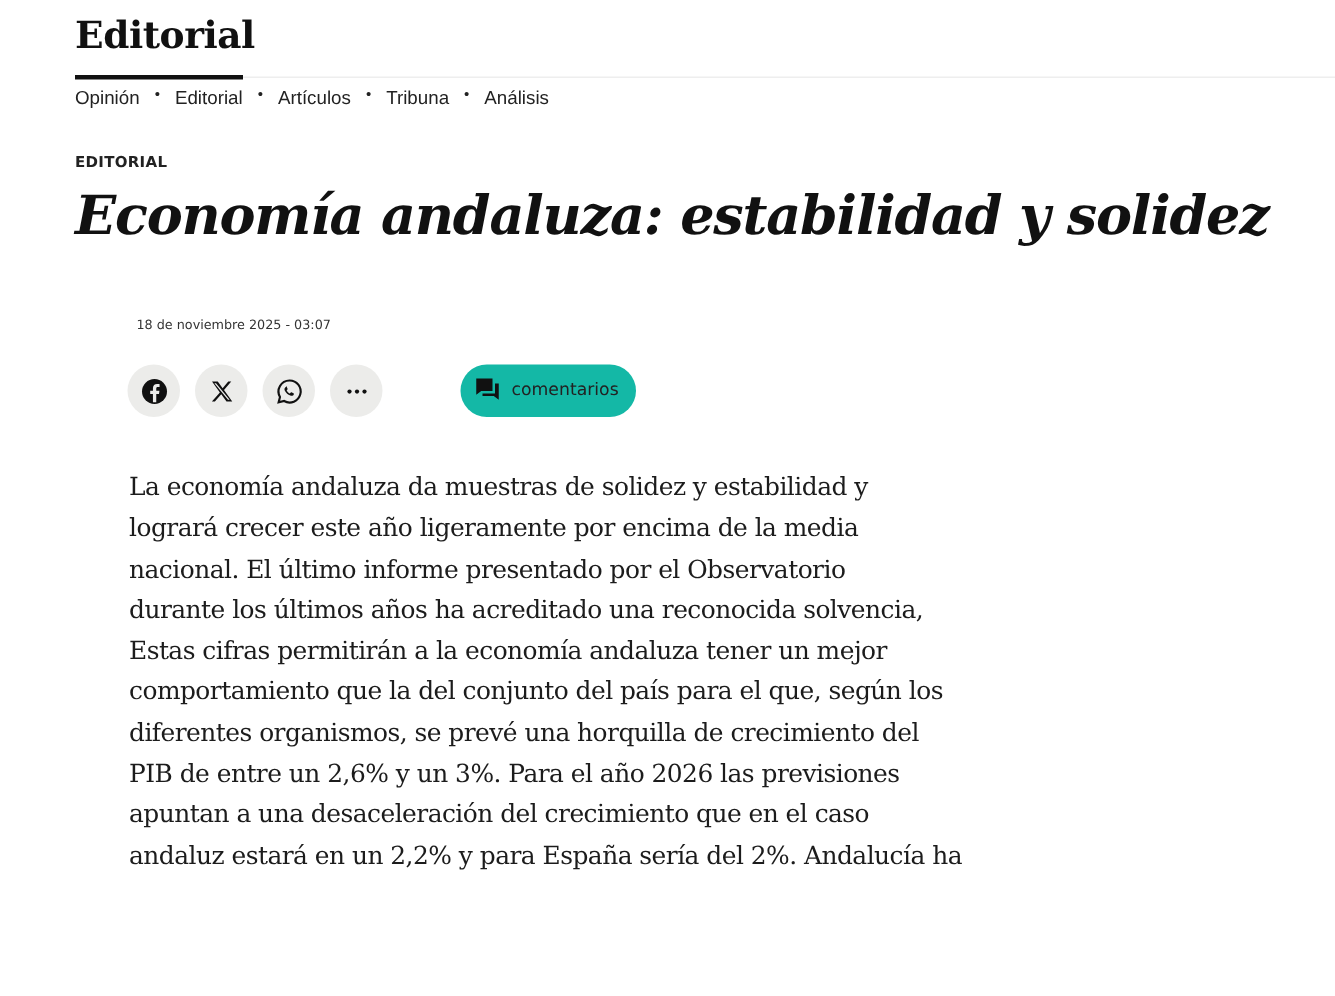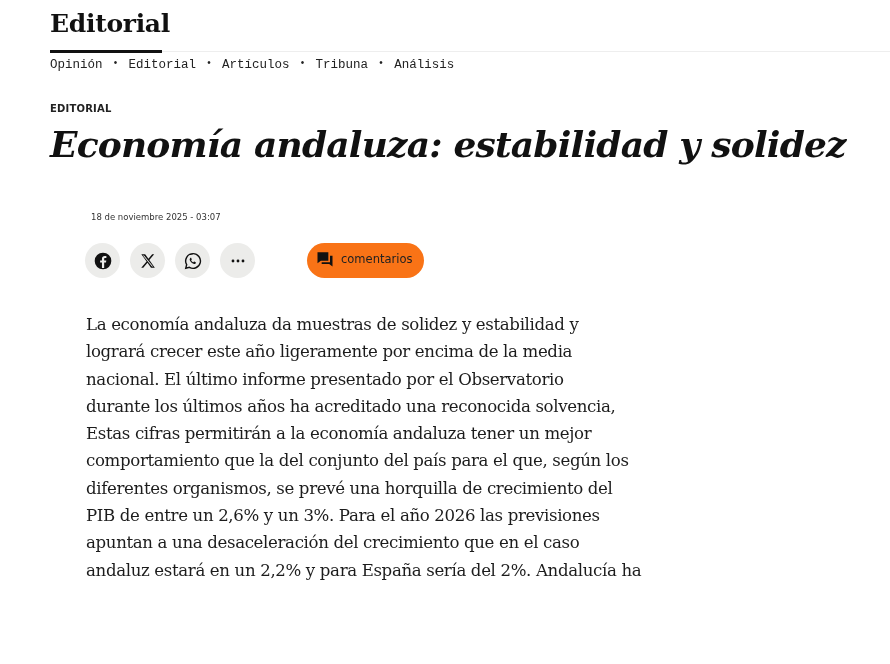--- a/index.html
+++ b/index.html
@@ -12,21 +12,21 @@
       font-size: 25px; color: #111; letter-spacing: -0.3px;
     }
     .rule-light {
       position: absolute; left: 50px; top: 51px; width: 840px; height: 1px; background: #eeeeee;
     }
     .rule-dark {
       position: absolute; left: 50px; top: 50px; width: 112px; height: 3px; background: #111;
     }
     .subnav {
       position: absolute; left: 50px; top: 58px; display: flex; 
-      font-family: Liberation Mono, monospace; font-size: 12.5px; color: #222;
+      font-family: Liberation Sans, sans-serif; font-size: 12.5px; color: #222;
     }
     .subnav a { color: #222; text-decoration: none; cursor: pointer; }
     .subnav .dot { margin: 0 10px; font-size: 10px; color: #222; }
 
     .kicker {
       position: absolute; left: 50px; top: 103px;
       font-family: "DejaVu Sans", sans-serif; font-weight: bold; font-size: 10px;
       color: #222; letter-spacing: 0.2px;
     }
     .headline {
@@ -44,21 +44,21 @@
     }
 
     .share-bar { position: absolute; left: 85px; top: 243px; display: flex; align-items: center; }
     .share-btn {
       width: 35px; height: 35px; border-radius: 50%; background: #ececea;
       display: flex; align-items: center; justify-content: center; margin-right: 10px; cursor: pointer;
     }
     .share-btn svg { width: 20px; height: 20px; }
     .comments-btn {
       position: absolute; left: 307px; top: 243px; height: 35px; padding: 0 12px 4px 8px;
-      border-radius: 18px; background: #f97316; display: flex; align-items: center; cursor: pointer;
+      border-radius: 18px; background: #14b8a6; display: flex; align-items: center; cursor: pointer;
     }
     .comments-btn svg { width: 20px; height: 20px; margin-right: 6px; }
     .comments-btn span { font-family: "DejaVu Sans", sans-serif; font-size: 11.5px; color: #222; }
 
     .article-body {
       position: absolute; left: 86px; top: 311px; width: 600px;
       font-family: "DejaVu Serif", serif; font-size: 16.6px; line-height: 27.3px; color: #1c1c1c;
       letter-spacing: -0.35px;
     }
     .article-body .line { white-space: nowrap; display: block; }

